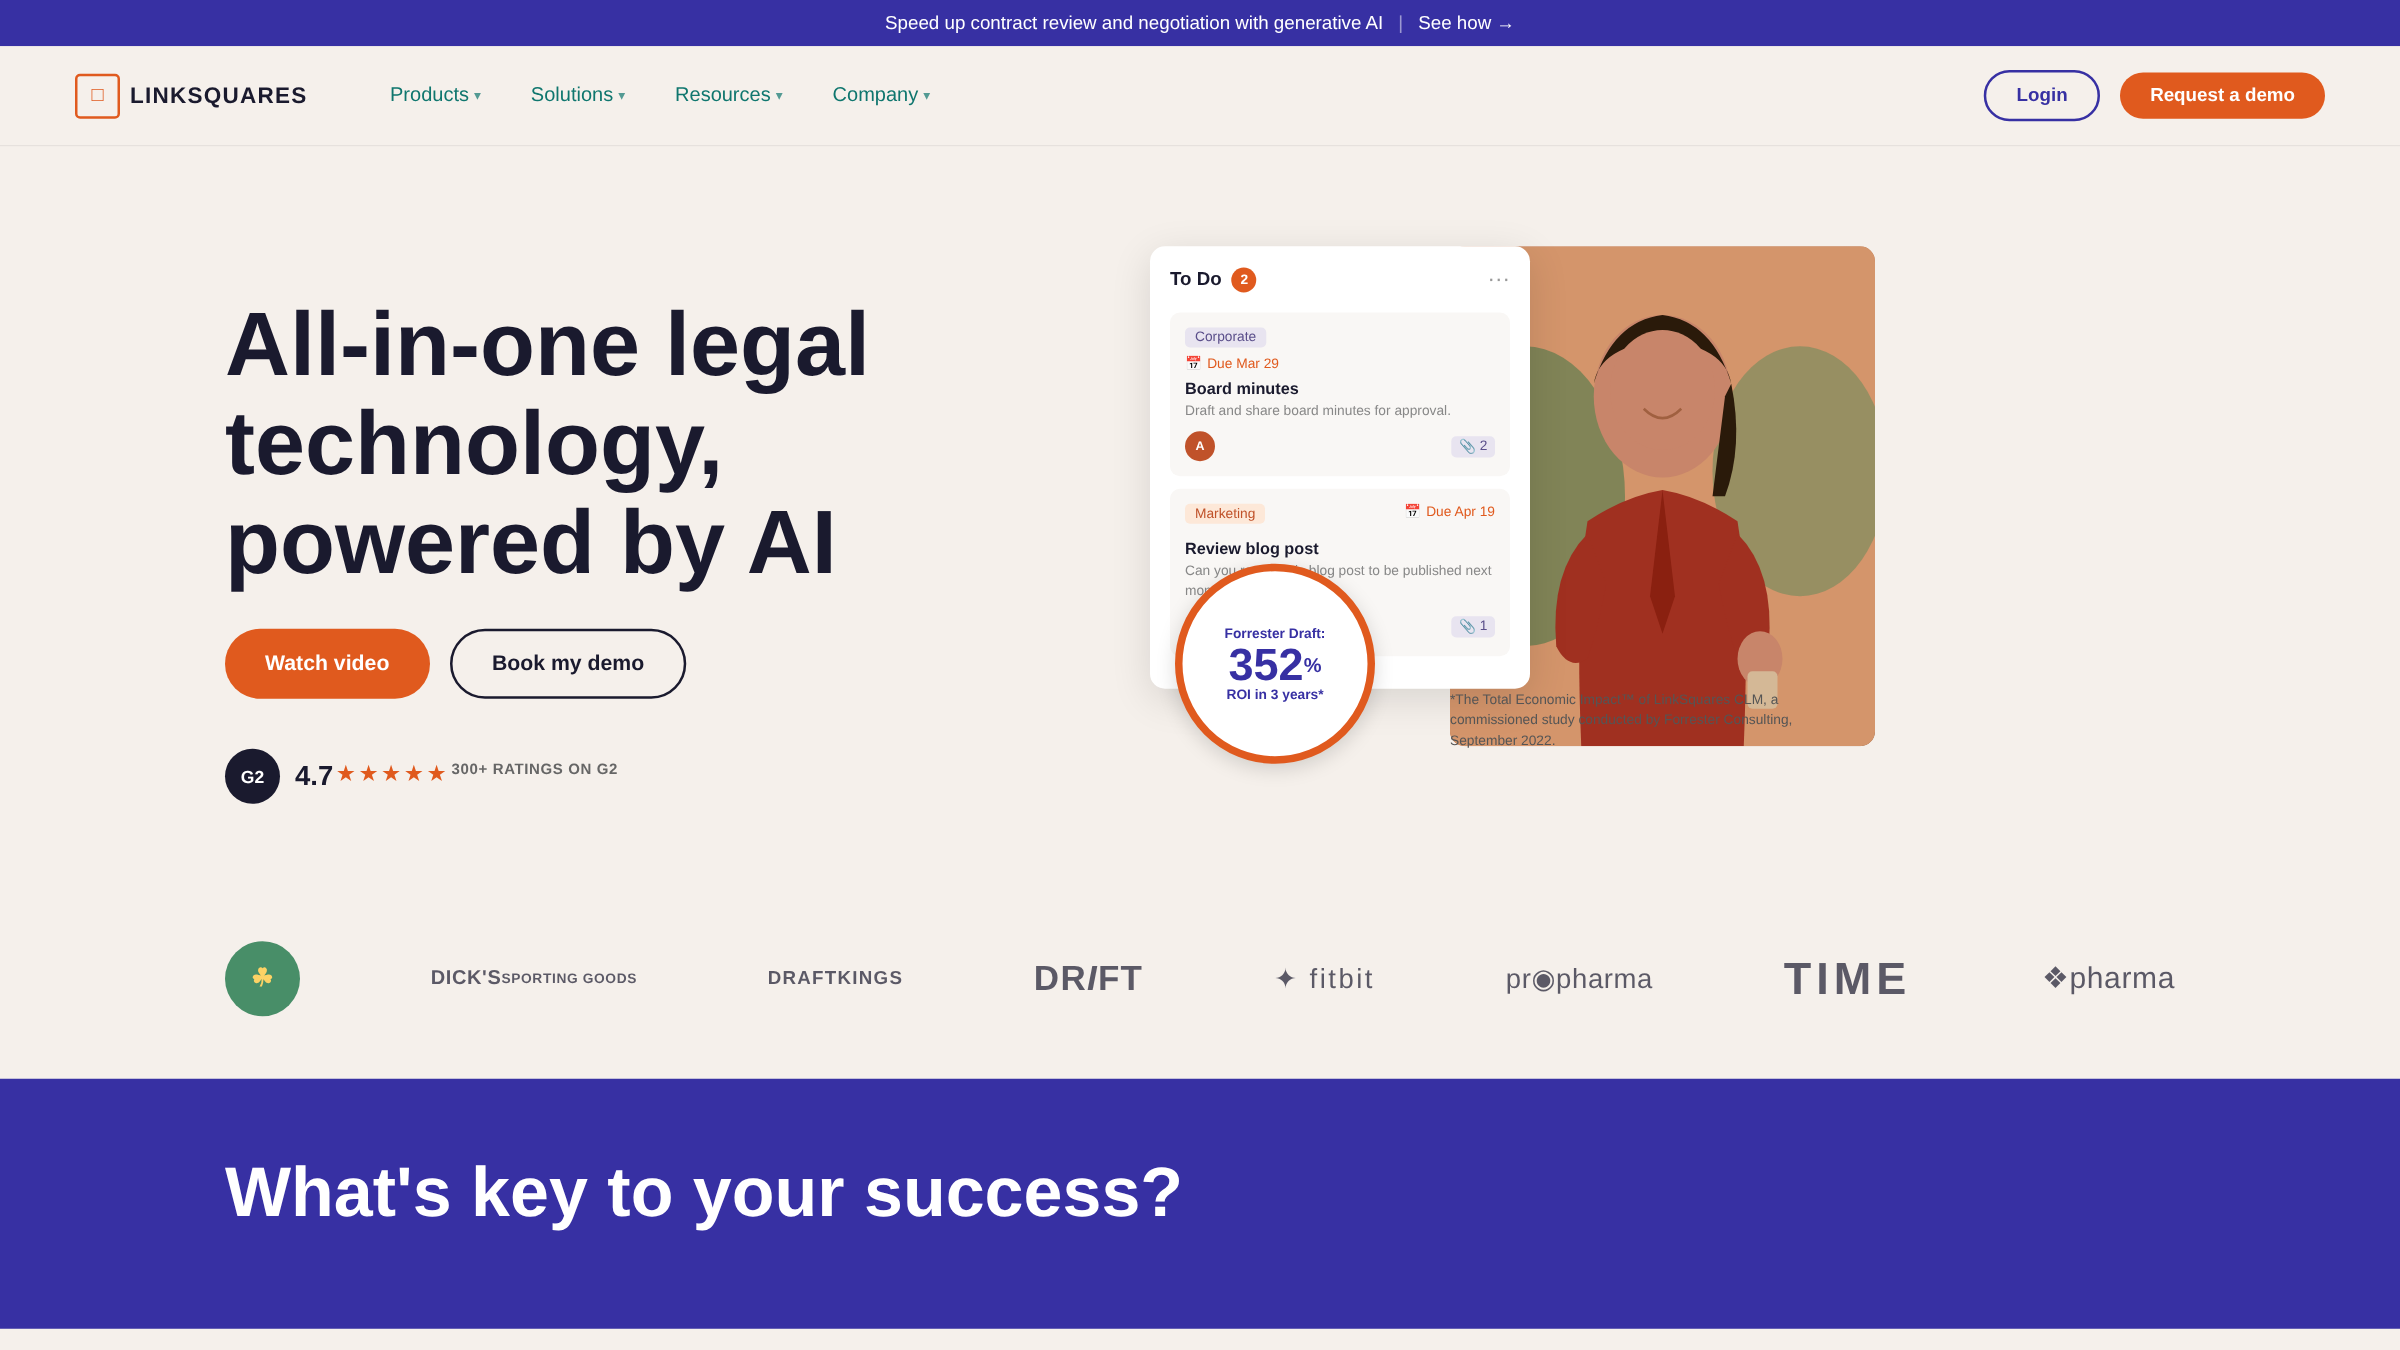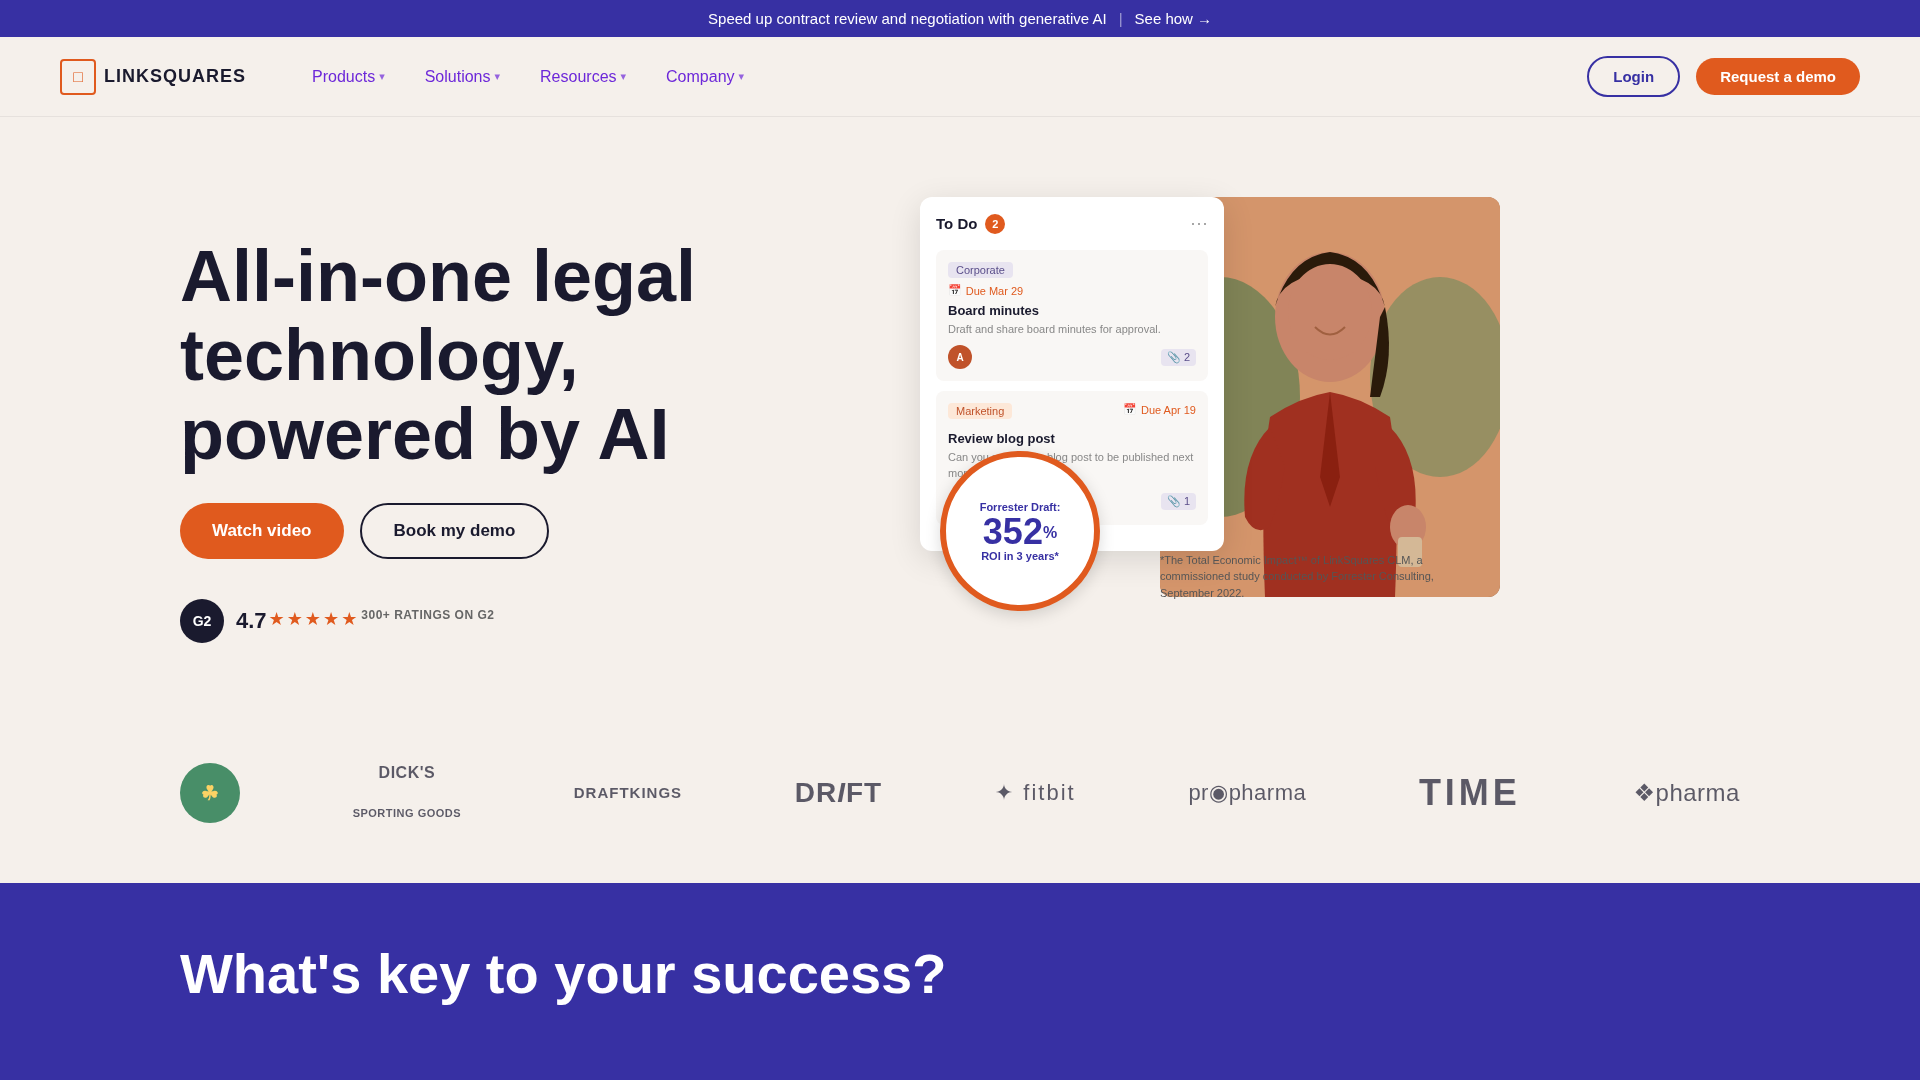--- a/index.html
+++ b/index.html
@@ -69,21 +69,21 @@
       gap: 8px;
       flex: 1;
     }
     .nav-item {
       display: flex;
       align-items: center;
       gap: 4px;
       padding: 8px 16px;
       cursor: pointer;
       font-size: 16px;
-      color: #6d28d9;
+      color: #0f766e;
       font-weight: 500;
       border-radius: 6px;
       justify-content: space-between;
     }
     .nav-item .chevron { font-size: 11px; opacity: 0.7; }
     .nav-actions {
       display: flex;
       gap: 16px;
       align-items: center;
     }
@@ -530,21 +530,21 @@
   </div>
 </section>
 
 <div class="logos-section">
 
   <div class="logo-item">
     <div class="celtics-logo">☘</div>
   </div>
 
   <div class="logo-item">
-    <div style="display:flex;flex-direction:column;align-items:center;text-align:center;">
+    <div style="display:flex;flex-direction:row;align-items:center;text-align:center;">
       <span class="brand-text" style="font-size:16px;letter-spacing:0.5px;">DICK'S</span>
       <span style="font-size:11px;font-weight:700;color:#1a1a2e;letter-spacing:0.5px;">SPORTING GOODS</span>
     </div>
   </div>
 
   <div class="logo-item">
     <div style="display:flex;flex-direction:row;align-items:center;">
       <span style="font-size:15px;font-weight:800;color:#1a1a2e;letter-spacing:1px;">DRAFT</span>
       <span style="font-size:15px;font-weight:800;color:#1a1a2e;letter-spacing:1px;">KINGS</span>
     </div>

